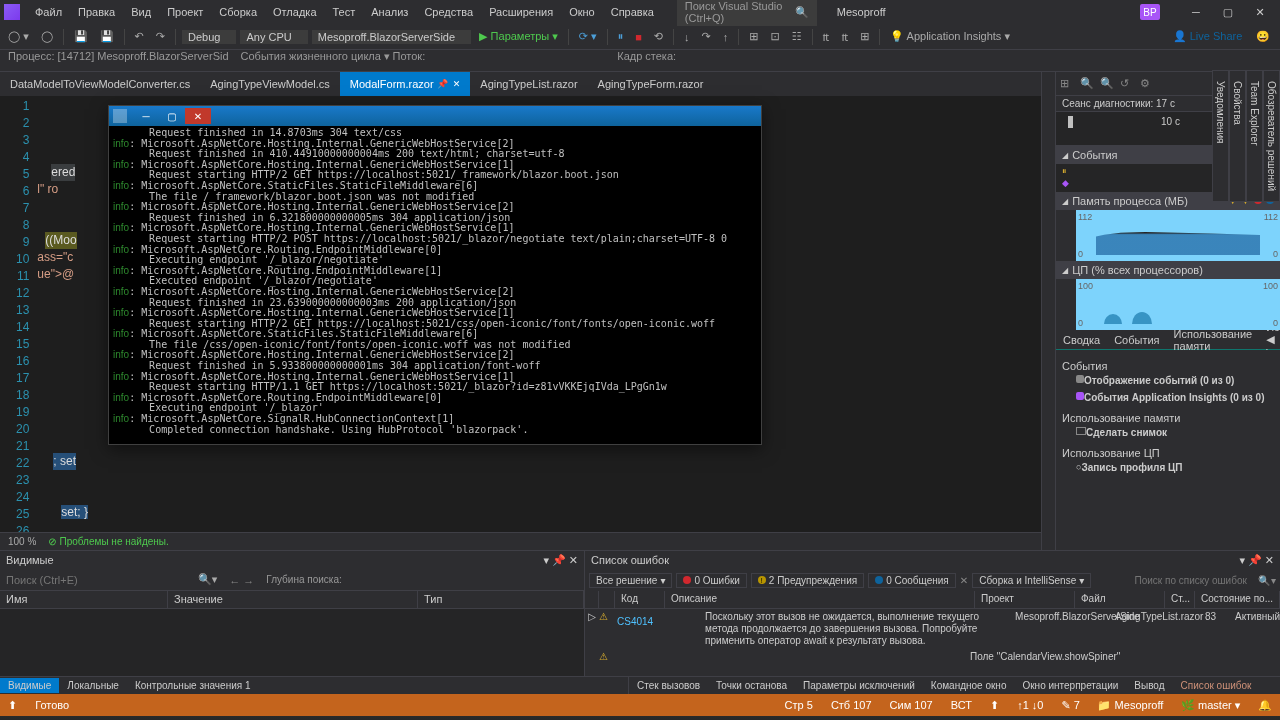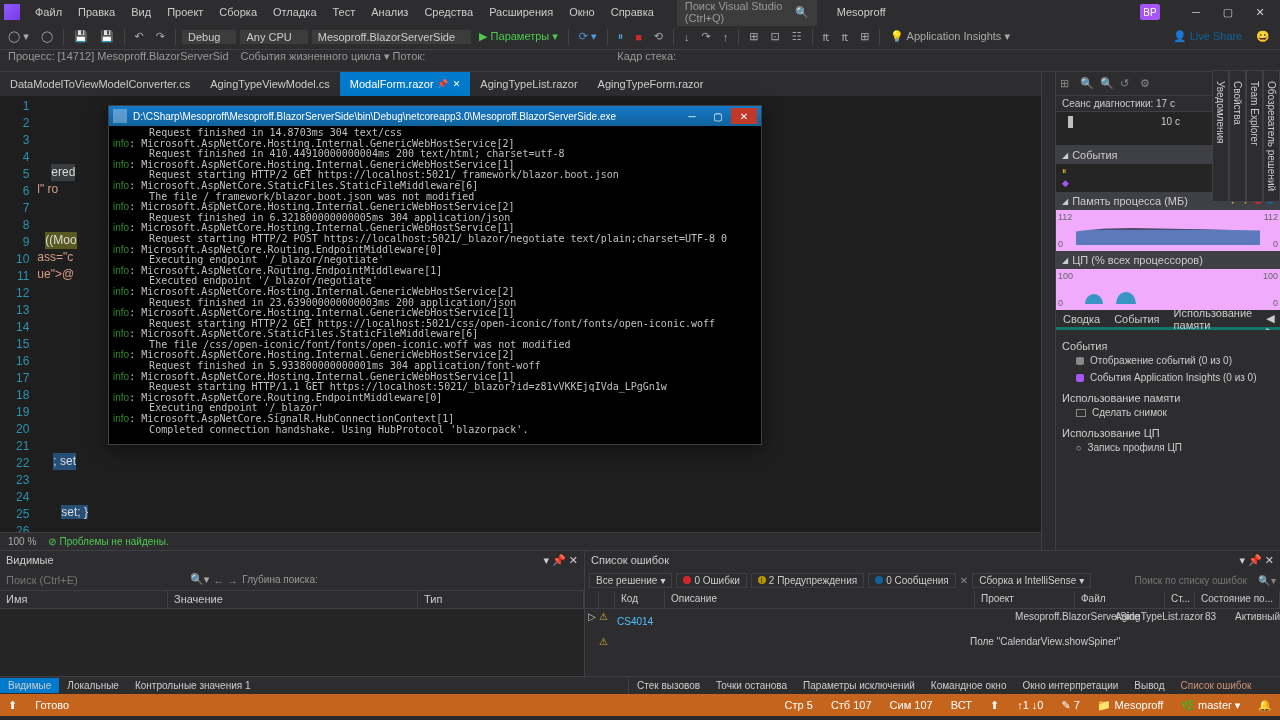--- a/index.html
+++ b/index.html
@@ -45,46 +45,46 @@
 .panel-header .icons { font-size:10px; color:#888;}
 .diag-toolbar { height:24px; border-bottom:1px solid #3f3f46; display:flex; align-items:center; padding:0 4px; gap:6px;}
 .diag-toolbar span { width:14px; height:14px; color:#888; font-size:11px;}
 .scrubber { height:34px; position:relative; border-bottom:1px solid #3f3f46; background:#252526;}
 .scrubber-handle { position:absolute; top:4px; height:12px; width:5px; background:#c0c0c0;}
 .scrubber-time { position:absolute; color:#ccc; font-size:10px; top:4px; }
 .group-header { height:18px; background:#3f3f46; display:flex; align-items:center; padding:0 6px; font-size:11px; color:#ccc;}
 .group-header::before { content:"◢"; font-size:8px; margin-right:4px; color:#ccc;}
 .group-header .right-icons { margin-left:auto; display:flex; gap:4px; font-size:9px;}
 .group-header .dot { width:8px; height:8px; border-radius:50%;}
-.chart { height:41px; background:#f0abfc; position:relative;}
+.chart { height:51px; background:#7dd3fc; position:relative;margin-left:20px;}
 .chart .axis-label { position:absolute; font-size:9px; color:#666;}
 .area-chart { position:absolute; left:20px; right:20px; top:8px; bottom:6px;
   background: linear-gradient(to top, rgba(30,100,160,0.7) 55%, #252526 60%);
   clip-path: polygon(0% 50%, 5% 45%, 15% 40%, 30% 38%, 50% 40%, 70% 42%, 85% 44%, 100% 46%, 100% 100%, 0% 100%);
 }
 .cpu-chart { position:absolute; left:20px; right:20px; top:6px; bottom:6px;}
 .cpu-bump { position:absolute; bottom:0; background:#3794c4; border-radius:50% 50% 0 0 / 100% 100% 0 0;}
 
-.diag-tabs { height:20px; background:#2d2d30; border-bottom:3px solid #0f766e; display:flex; align-items:center; font-size:11px;}
+.diag-tabs { height:20px; background:#2d2d30; border-bottom:1px solid #0f766e; display:flex; align-items:center; font-size:11px;}
 .diag-tabs span { padding:2px 7px; color:#ccc;}
 .diag-body { flex:1; background:#2d2d30; padding:4px 6px; font-size:11px; color:#ccc;}
 .diag-body .section { margin-top:6px; color:#ccc;}
-.diag-body .row { padding:3px 0 3px 14px; display:flex; align-items:center; gap:6px; font-size:10px; color:#ccc;}
+.diag-body .row { padding:3px 0 3px 14px; display:flex; align-items:flex-start; gap:0; font-size:10px; color:#ccc;font-weight:bold;}
 .diag-body .bullet { width:8px; height:8px; background:#888; border-radius:2px;}
 .diag-body .bullet.purple { background:#a855f7;}
 .diag-body .camera { display:inline-block; width:10px; height:8px; border:1px solid #888;}
 
 .side-tabs { position:absolute; right:0; top:70px; writing-mode:vertical-rl; font-size:10px; color:#ccc; background:#2d2d30;}
 .side-tabs div { padding:10px 2px; border:1px solid #3f3f46;}
 
 .bottom-panels { height:126px; display:flex; background:#2d2d30; border-top:1px solid #3f3f46;}
 .watch-panel { width:629px; border-right:1px solid #3f3f46; display:flex; flex-direction:column;}
 .errors-panel { flex:1; display:flex; flex-direction:column;}
 .bp-header { height:18px; background:#2d2d30; display:flex; align-items:center; padding:0 6px; font-size:11px; color:#ccc; justify-content:space-between;}
-.bp-toolbar { height:22px; border-bottom:1px solid #3f3f46; display:flex; align-items:center; padding:0 6px; gap:4px;}
+.bp-toolbar { height:22px; border-bottom:1px solid #3f3f46; display:flex; align-items:center; padding:0 6px; gap:12px;}
 .bp-toolbar input { background:#2d2d30; border:none; color:#999; font-size:11px; width:180px;}
 .bp-cols { height:18px; border-bottom:1px solid #3f3f46; display:flex; font-size:11px; color:#ccc;}
 .bp-cols span { padding:2px 6px; border-right:1px solid #3f3f46;}
 .bp-body { flex:1; background:#252526;}
 
 .err-filter { height:22px; display:flex; align-items:center; padding:0 4px; gap:4px; font-size:10px;}
 .err-filter .chip { padding:1px 6px; border:1px solid #3f3f46; display:flex; align-items:center; gap:3px; color:#ccc;}
 .err-filter .chip .dot-red { width:8px; height:8px; background:#d1282e; border-radius:50%;}
 .err-filter .chip .dot-yel { width:8px; height:8px; background:#b89500; border-radius:50%; display:flex;align-items:center;justify-content:center;color:#000;font-size:7px;}
 .err-filter .chip .dot-blu { width:8px; height:8px; background:#0e639c; border-radius:50%;}
@@ -409,20 +409,21 @@
       <span style="width:100px">Проект</span>
       <span style="width:90px">Файл</span>
       <span style="width:30px">Ст...</span>
       <span style="flex:1">Состояние по...</span>
     </div>
     <div class="err-body">
       <div class="err-row">
         <span class="tri">▷</span>
         <span class="ico">⚠</span>
         <span class="code">CS4014</span>
+        <span class="desc">Поскольку этот вызов не ожидается, выполнение текущего метода продолжается до завершения вызова. Попробуйте применить оператор await к результату вызова.</span>
         <span class="proj">Mesoproff.BlazorServerSide</span>
         <span class="file">AgingTypeList.razor</span>
         <span class="line">83</span>
         <span class="state">Активный</span>
       </div>
       <div class="err-row">
         <span class="tri"></span>
           <span class="ico">⚠</span>
         <span class="code"></span>
         <span class="desc">Поле "CalendarView.showSpiner"</span>
@@ -487,21 +488,20 @@
   <div class="tb-icon" style="color:#fc2">🦊</div>
   <div class="tb-icon" style="color:#8e8">▶</div>
   <div class="tb-icon" style="color:#85f">⬛</div>
   <div class="tb-icon" style="color:#aaa">⬛</div>
 
 </div>
 
 <div class="console-window">
   <div class="console-title">
     <div class="ico"></div>
-    <div class="path">D:\CSharp\Mesoproff\Mesoproff.BlazorServerSide\bin\Debug\netcoreapp3.0\Mesoproff.BlazorServerSide.exe</div>
     <div class="wbtn">─</div>
     <div class="wbtn">▢</div>
     <div class="wbtn close">✕</div>
   </div>
   <div class="console-body" id="console-out">      Request finished in 14.8703ms 304 text/css
 <span class="cat">info</span>: Microsoft.AspNetCore.Hosting.Internal.GenericWebHostService[2]
       Request finished in 410.44910000000004ms 200 text/html; charset=utf-8
 <span class="cat">info</span>: Microsoft.AspNetCore.Hosting.Internal.GenericWebHostService[1]
       Request starting HTTP/2 GET https://localhost:5021/_framework/blazor.boot.json
 <span class="cat">info</span>: Microsoft.AspNetCore.StaticFiles.StaticFileMiddleware[6]

